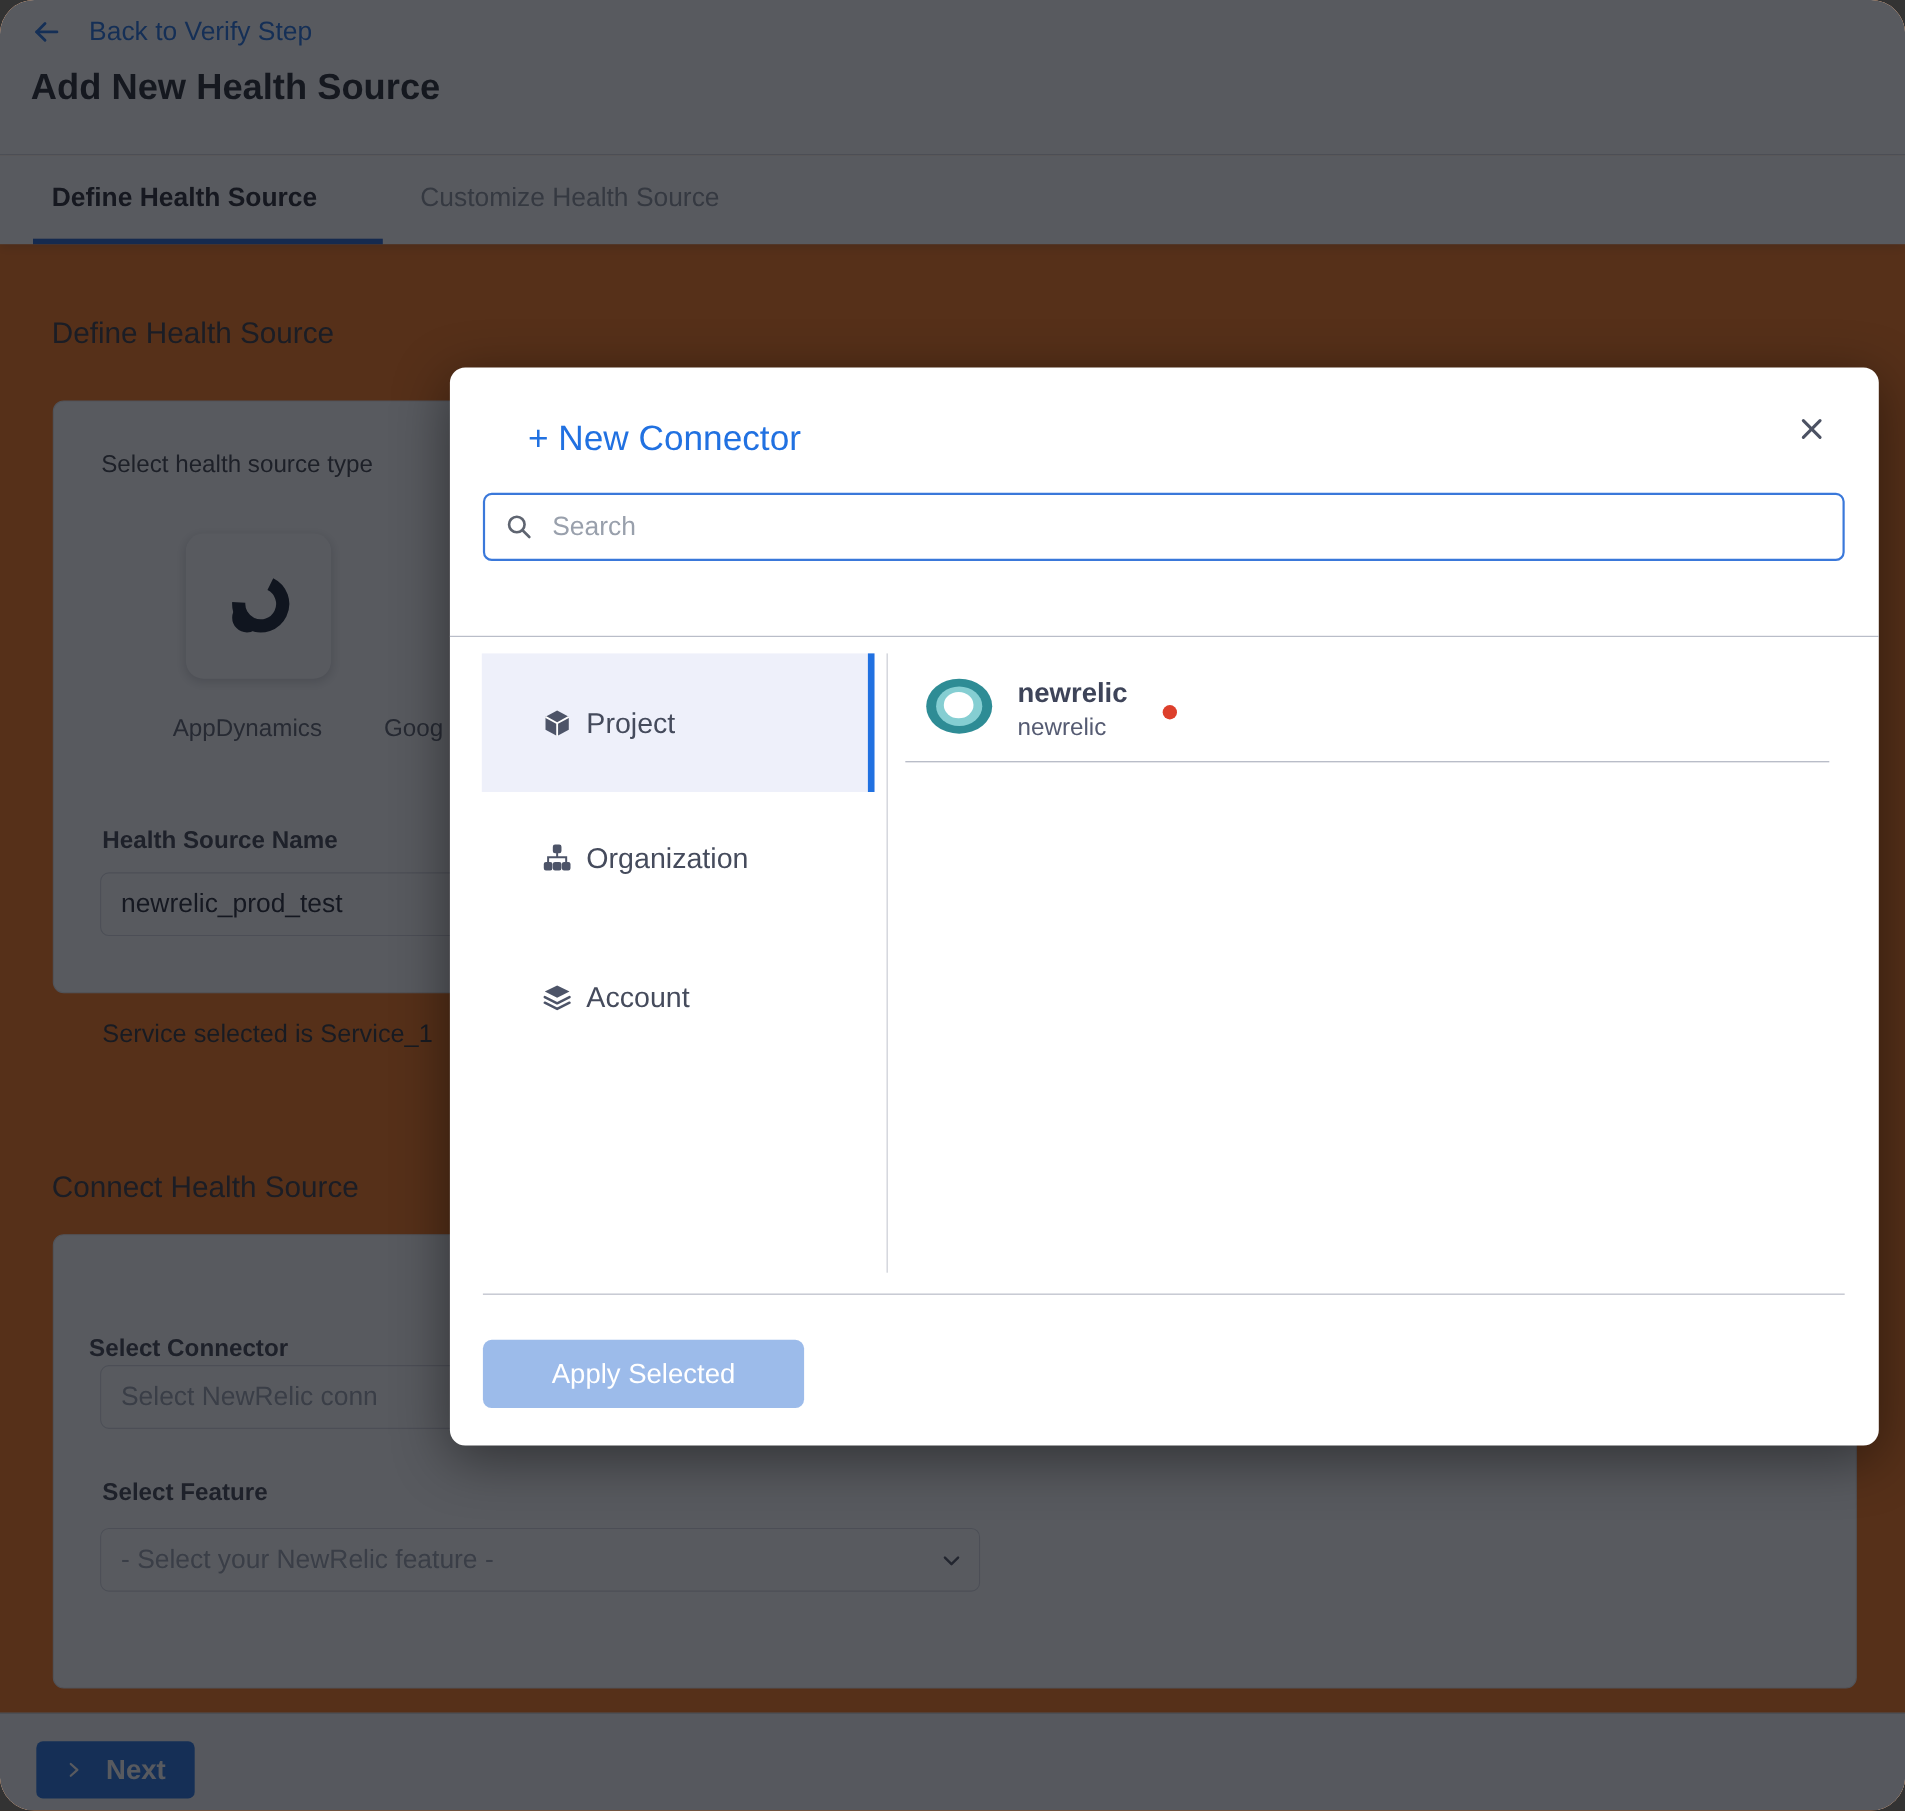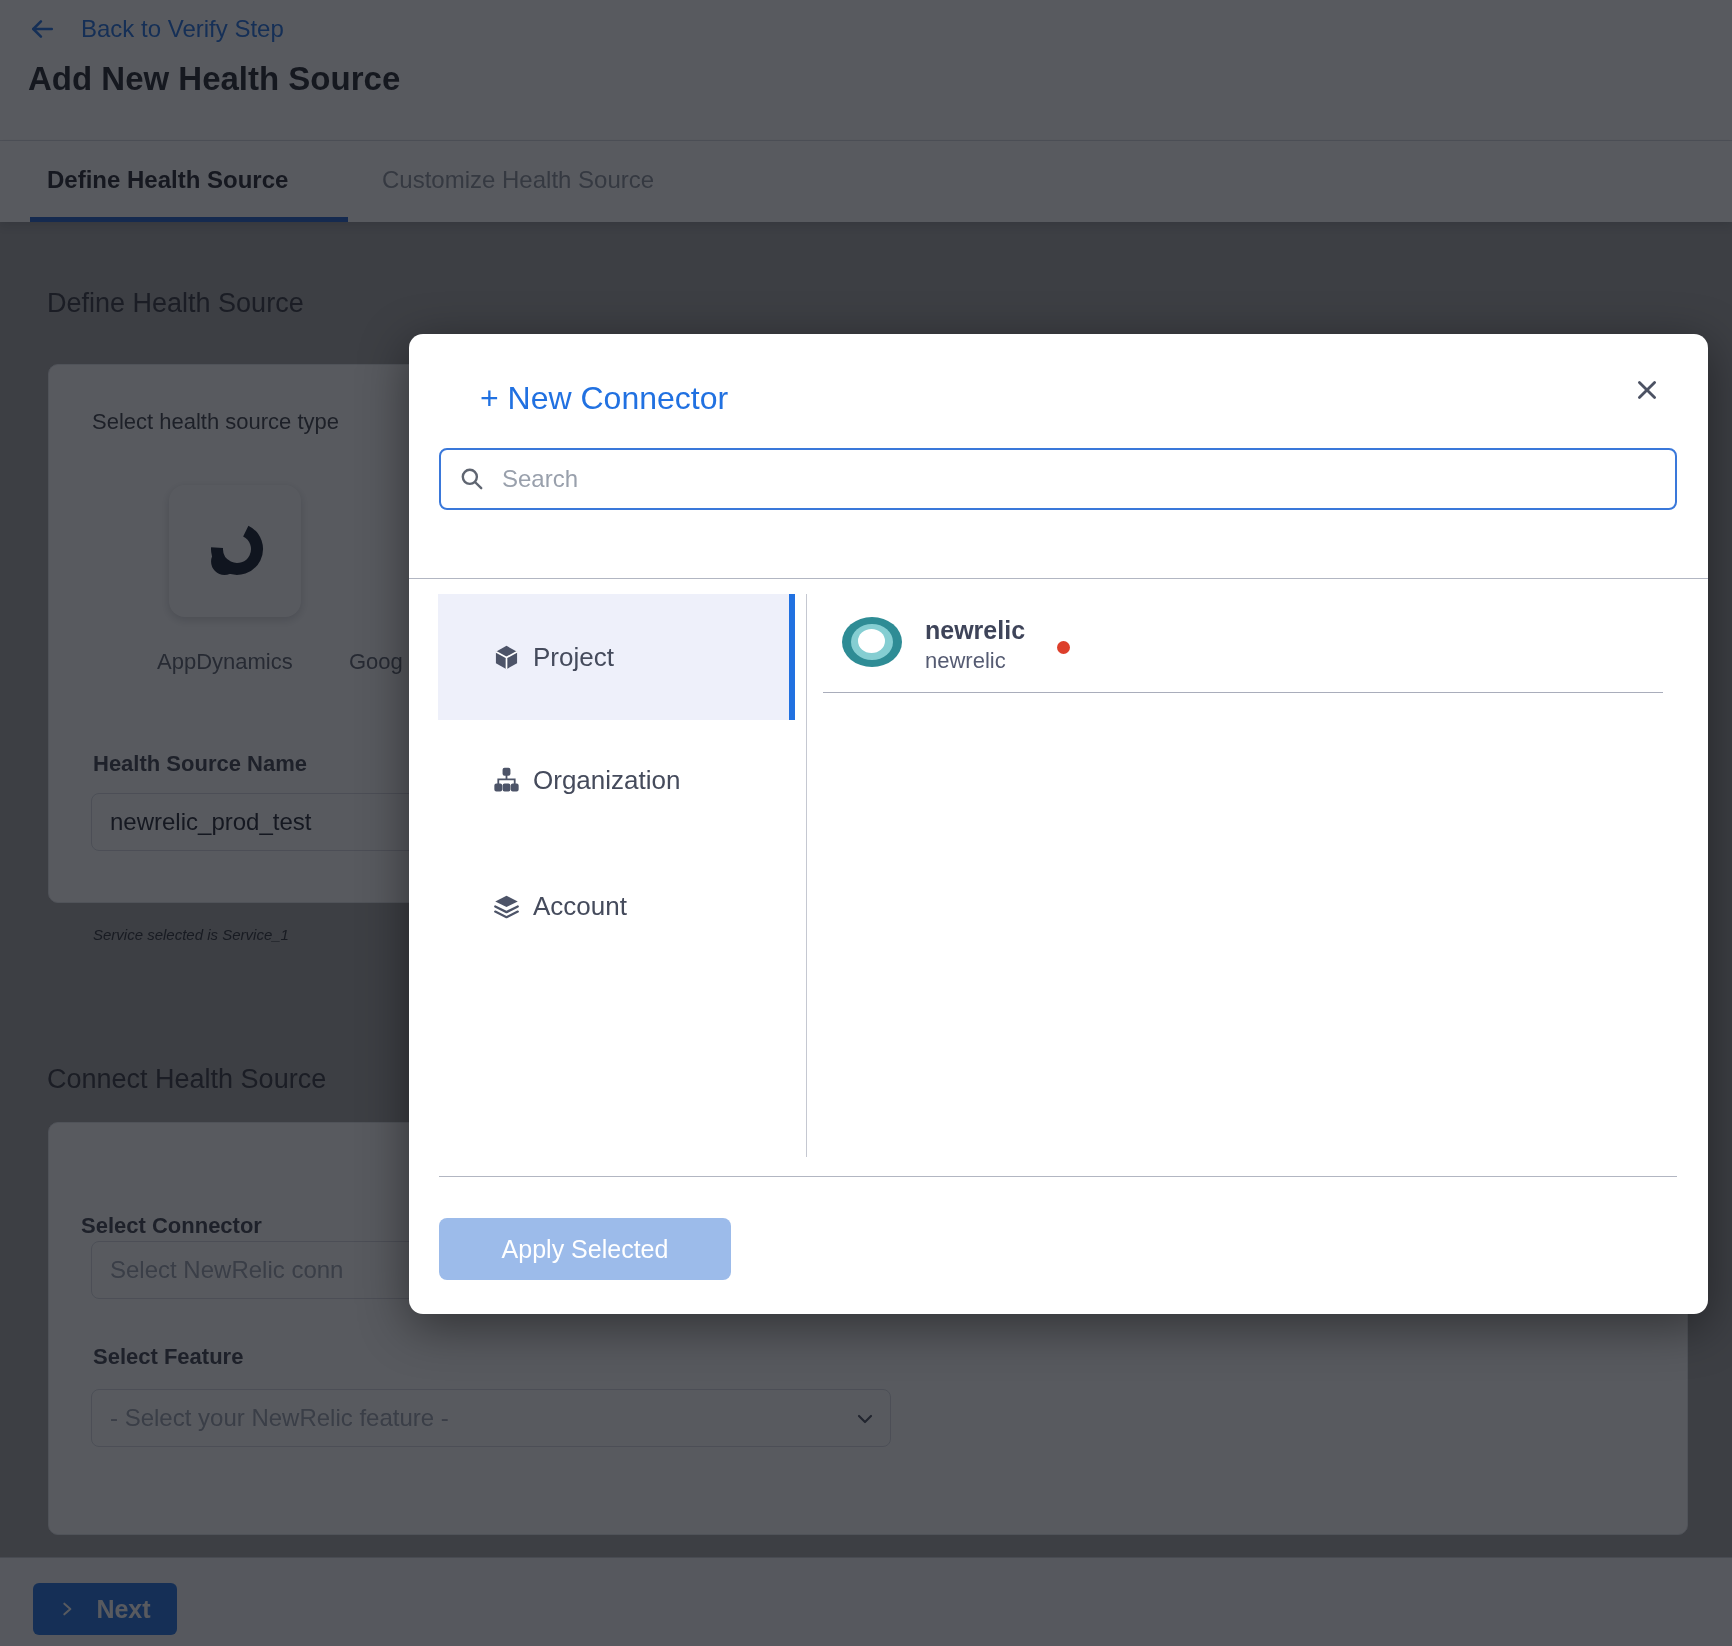--- a/index.html
+++ b/index.html
@@ -1,17 +1,17 @@
 <!DOCTYPE html>
 <html><head>
 <meta charset="utf-8">
 <style>
   html,body{margin:0;padding:0;background:#333;}
-  .screen{position:relative;width:1732px;height:1646px;background:#a3a3a3;
-    font-family:"Liberation Sans",sans-serif;overflow:hidden;}
+  .screen{position:relative;width:1732px;height:1646px;background:#f97316;
+    font-family:"Liberation Sans",sans-serif;overflow:hidden;border-radius:31px;}
 
   
   .hdr{position:absolute;left:0;top:0;width:100%;height:141px;background:#ffffff;
     border-bottom:1px solid #d9dce2;box-sizing:border-box;}
   .back{position:absolute;left:27px;top:15px;display:flex;align-items:center;gap:24px;
     color:#2171e1;font-size:24px;cursor:pointer;}
   .page-title{position:absolute;left:28px;top:60px;font-size:33px;font-weight:bold;color:#1f222b;}
 
   
   .tabs{position:absolute;left:0;top:141px;width:100%;height:81px;background:#ffffff;
@@ -28,21 +28,21 @@
   .flabel{position:absolute;font-size:22px;color:#3b3e47;}
   .flabel.b{font-weight:bold;color:#3d404d;}
   .tile{position:absolute;left:120px;top:120px;width:132px;height:132px;border-radius:16px;
     background:#fff;box-shadow:0 3px 10px rgba(25,30,45,.20);display:flex;align-items:center;
     justify-content:center;cursor:pointer;}
   .type-label{position:absolute;top:284px;font-size:22px;color:#5a606d;white-space:nowrap;}
   .tinput{position:absolute;height:58px;border:1px solid #d5d8e0;border-radius:8px;background:#fff;
     box-sizing:border-box;font-family:"Liberation Sans",sans-serif;font-size:24px;color:#212430;
     padding:0 18px;outline:none;}
   .tinput::placeholder{color:#99a0ad;opacity:1;}
-  .svc-note{position:absolute;left:44px;top:561px;font-size:15px;color:#2a2d34;white-space:nowrap;font-style:italic;}
+  .svc-note{position:absolute;left:44px;top:561px;font-size:23px;color:#2a2d34;white-space:nowrap;}
   .sel-chevron{position:absolute;pointer-events:none;}
 
   
   .footer{position:absolute;left:0;top:1557px;width:100%;height:89px;background:#f7f9fa;
     border-top:1px solid #c9ccd3;box-sizing:border-box;}
   .next-btn{position:absolute;left:33px;top:25px;width:144px;height:52px;background:#2171e1;
     border:none;border-radius:6px;color:#fff;font-size:25px;font-weight:bold;
     display:flex;align-items:center;justify-content:center;gap:21px;cursor:pointer;
     font-family:"Liberation Sans",sans-serif;}
 

